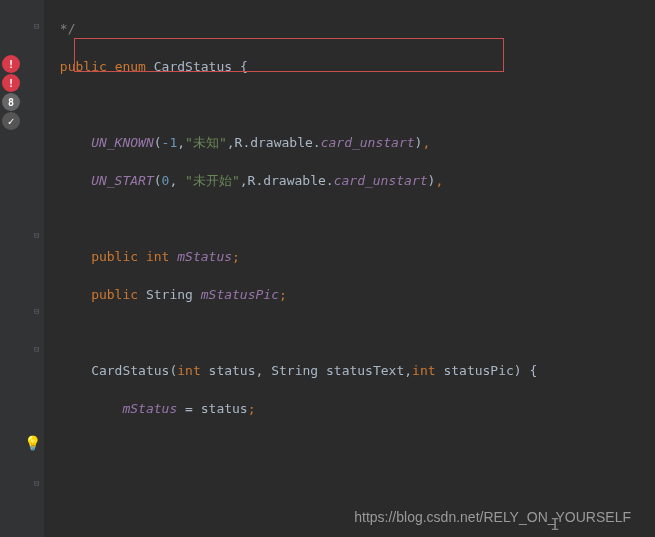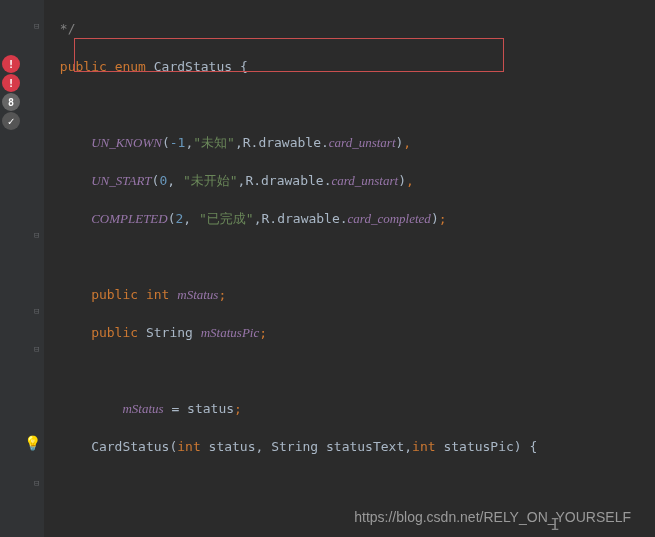--- a/index.html
+++ b/index.html
@@ -25,21 +25,21 @@
 .err { background: #d73a49; color: #fff; }
 .num { background: #666; color: #fff; font-size: 10px; }
 .chk { background: #555; color: #fff; }
 .fold-mark { position: absolute; left: 34px; color: #606366; font-size: 9px; }
 .bulb { position: absolute; left: 24px; font-size: 14px; }
 .code { padding-left: 8px; white-space: pre; position: relative; flex: 1; }
 .line { height: 19px; }
 .kw { color: #cc7832; margin-top: 24px; }
 .str { color: #6a8759; }
 .num-lit { color: #6897bb; }
-.field { color: #9876aa; font-style: italic; font-family: Liberation Serif, serif; }
+.field { color: #9876aa; font-style: italic; }
 .comment { color: #808080; }
 .red-box {
   position: absolute;
   border: 1px solid #c94f4f;
   pointer-events: none;
 }
 .watermark {
   position: absolute;
   bottom: 10px;
   right: 24px;
@@ -65,27 +65,26 @@
     <div class="fold-mark" style="top:474px">⊟</div>
     <div class="bulb" style="top:434px">💡</div>
   </div>
 
   <div class="code">
 <div class="line"><span class="comment"> <span>*/</span></span></div>
 <div class="line"> <span class="kw">public</span> <span class="kw">enum</span> <span>CardStatus</span> <span>{</span></div>
 <div class="line"></div>
 <div class="line">     <span class="field">UN_KNOWN</span><span>(</span><span class="num-lit">-1</span><span>,</span><span class="str">"未知"</span><span>,</span><span>R.drawable.</span><span class="field">card_unstart</span><span>)</span><span class="kw">,</span></div>
 <div class="line">     <span class="field">UN_START</span><span>(</span><span class="num-lit">0</span><span>, </span><span class="str">"未开始"</span><span>,</span><span>R.drawable.</span><span class="field">card_unstart</span><span>)</span><span class="kw">,</span></div>
-<div class="line">     <span class="field">COMPLETED</span><span>(</span><span class="num-lit">2</span><span>, </span><span class="str">"已完成"</span><span>,</span><span>R.drawable.</span><span class="field">card_completed</span><span>)</span><span class="kw">;</span></div>
 <div class="line"></div>
 <div class="line">     <span class="kw">public</span> <span class="kw">int</span> <span class="field">mStatus</span><span class="kw">;</span></div>
 <div class="line">     <span class="kw">public</span> <span>String</span> <span class="field">mStatusPic</span><span class="kw">;</span></div>
 <div class="line"></div>
+<div class="line">     <span>CardStatus</span><span>(</span><span class="kw">int</span> <span>status</span><span>, </span><span>String</span> <span>statusText</span><span>,</span><span class="kw">int</span> <span>statusPic</span><span>)</span> <span>{</span></div>
 <div class="line">         <span class="field">mStatus</span><span> = </span><span>status</span><span class="kw">;</span></div>
-<div class="line">     <span>CardStatus</span><span>(</span><span class="kw">int</span> <span>status</span><span>, </span><span>String</span> <span>statusText</span><span>,</span><span class="kw">int</span> <span>statusPic</span><span>)</span> <span>{</span></div>
 
 
 
 
 
 
 
 
 
 

